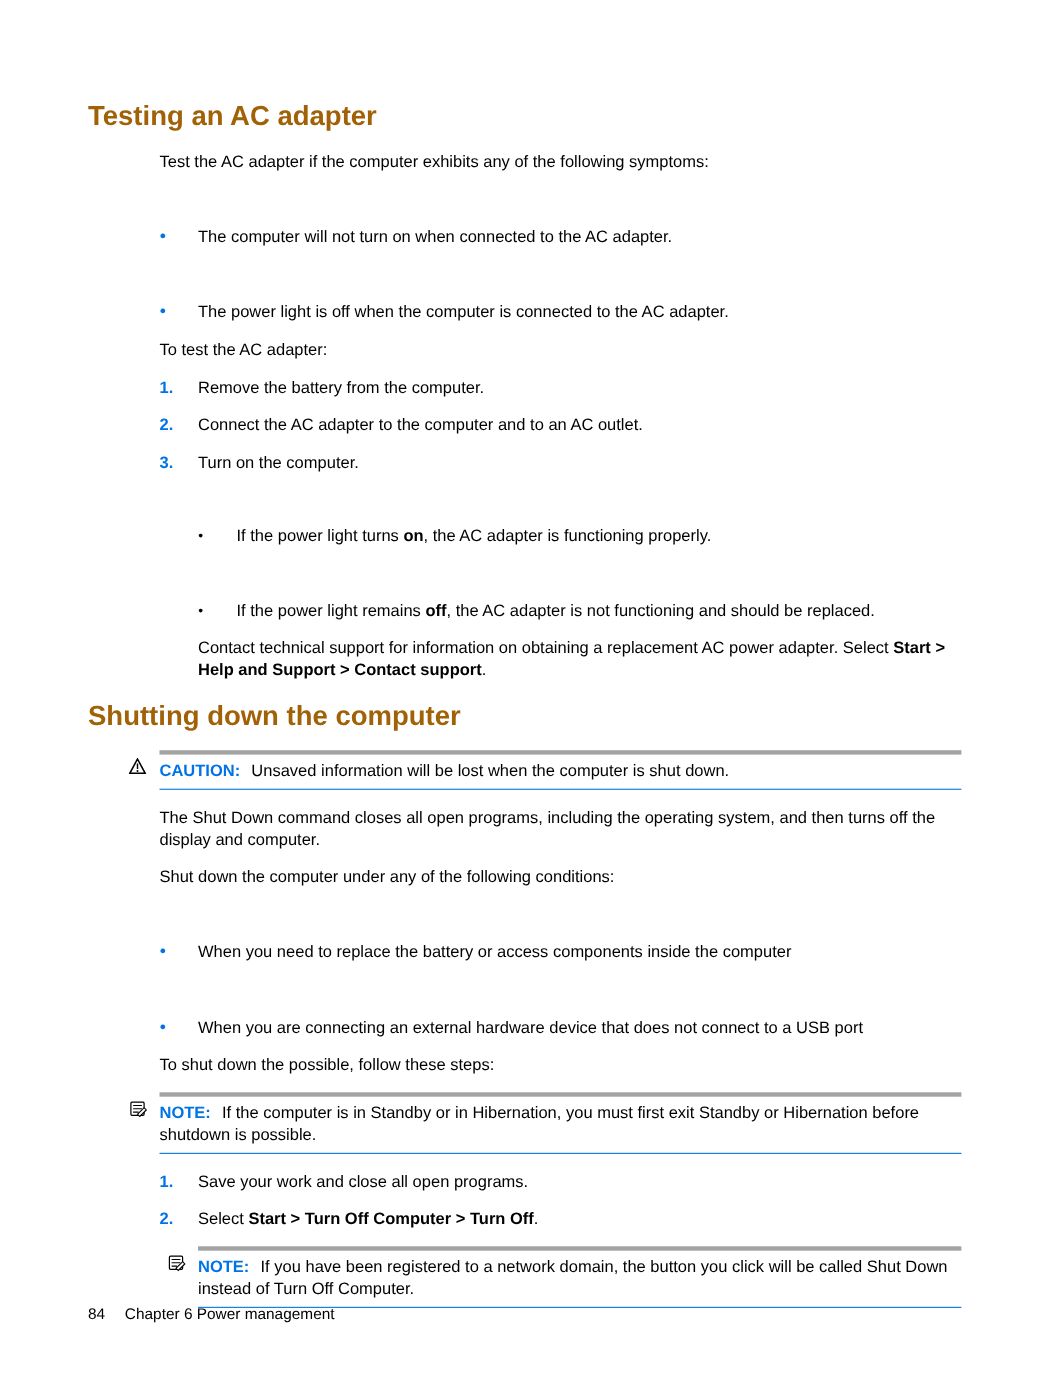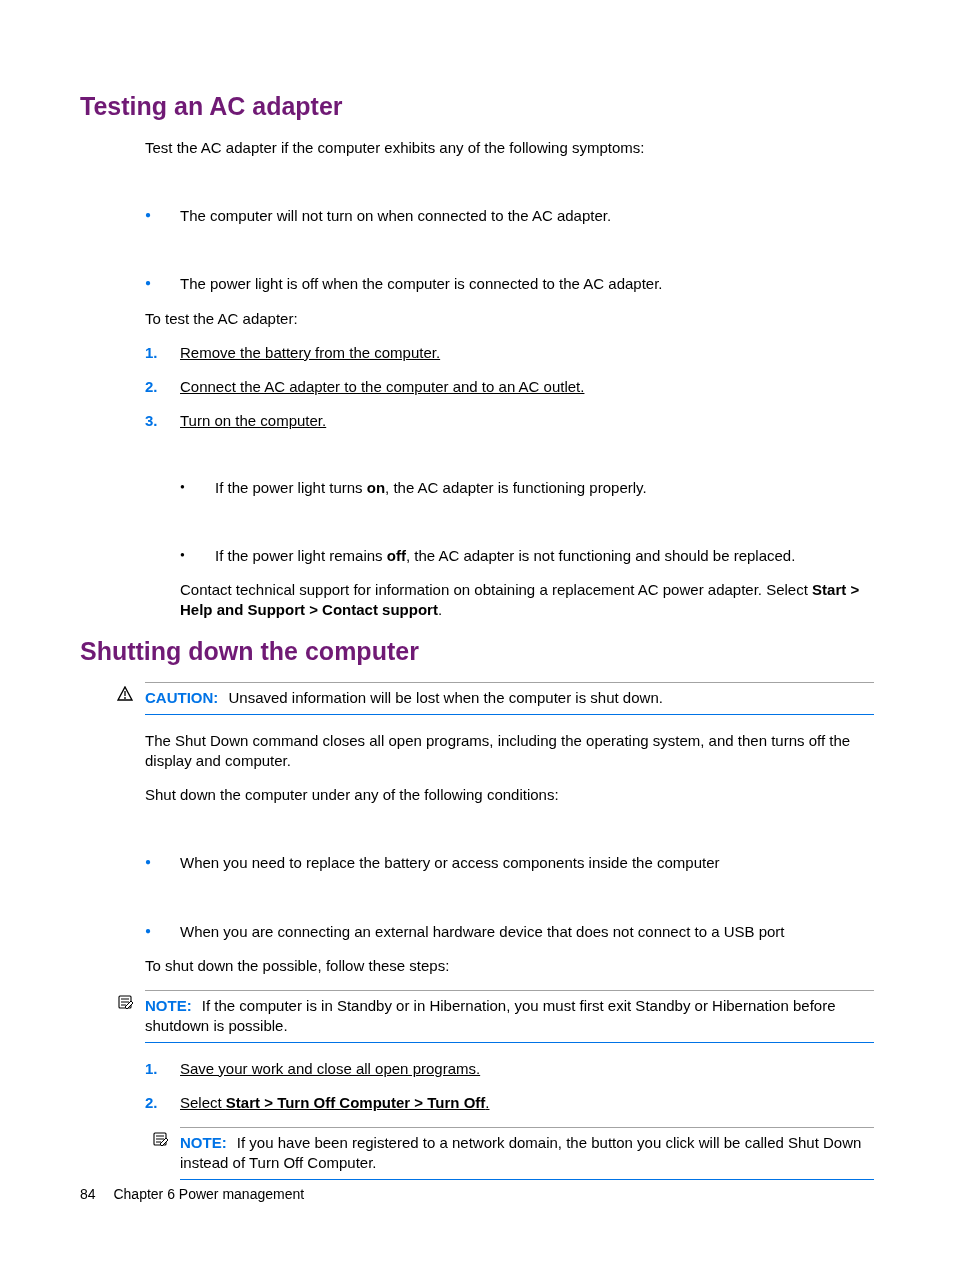--- a/index.html
+++ b/index.html
@@ -9,21 +9,21 @@
     font-size: 15px;
     color: #000;
     background: #fff;
     position: relative;
     padding: 90px 80px 0 80px;
     line-height: 1.35;
   }
   h2.section-head {
     font-size: 25px;
     font-weight: bold;
-    color: #701a75;
+    color: #a16207;
     margin-bottom: 14px;
   }
   .indent1 { margin-left: 65px; }
   .indent2 { margin-left: 100px; }
   p { margin-bottom: 14px; }
   ul.bullets { list-style: none; }
   ul.bullets > li {
     position: relative;
     padding-left: 35px;
     margin-bottom: 14px;
@@ -35,37 +35,37 @@
     left: 0;
     top: 2px;
     font-size: 10px;
     color: #0073e6;
   }
   ul.bullets.black > li::before {
     color: #000;
     font-size: 8px;
     top: 4px;
   }
-  ol.steps { list-style: none; counter-reset: step; text-decoration: underline; }
+  ol.steps { list-style: none; counter-reset: step; }
   ol.steps > li {
     position: relative;
     padding-left: 35px;
     margin-bottom: 14px;
     counter-increment: step;
   }
   ol.steps > li::before {
     content: counter(step) ".";
     position: absolute;
     left: 0;
     top: 0;
     font-weight: bold;
     color: #0073e6;
   }
   .callout-box {
-    border-top: 1px solid #a3a3a3;
+    border-top: 4px solid #a3a3a3;
     border-bottom: 1px solid #0073e6;
     padding: 5px 0;
     position: relative;
     margin-bottom: 16px;
   }
   .callout-box .icon-slot {
     position: absolute;
     left: -28px;
     top: 3px;
   }

